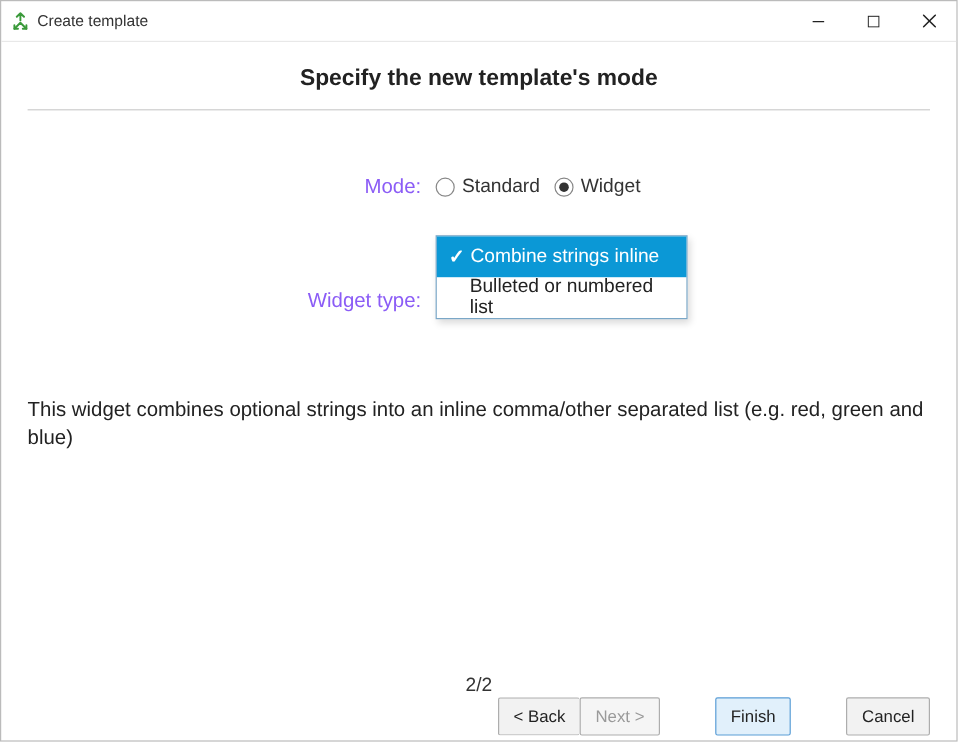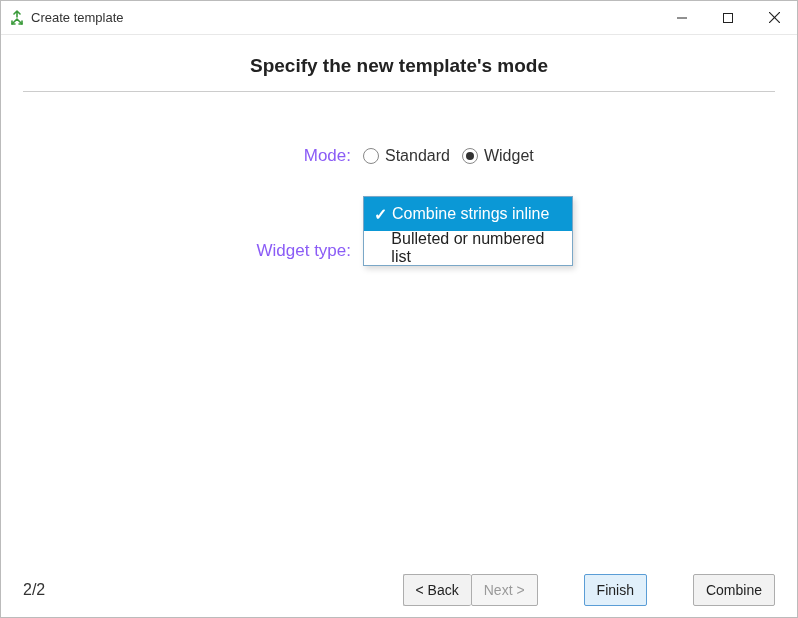--- a/index.html
+++ b/index.html
@@ -145,20 +145,21 @@
     color: #222;
   }
   
   .footer {
     position: absolute;
     bottom: 0; left: 0; right: 0;
     height: 54px;
     display: flex;
     align-items: center;
     padding: 0 22px;
+    flex-direction: column;
   }
   .page-indicator {
     font-size: 16px;
     color: #333;
   }
   .footer-buttons {
     margin-left: auto;
     display: flex;
     gap: 8px;
   }
@@ -250,28 +251,29 @@
             <span>Combine strings inline</span>
           </div>
           <div class="dropdown-item">
             <span class="check">✓</span>
             <span>Bulleted or numbered list</span>
           </div>
         </div>
       </div>
     </div>
 
+    <div class="description">This widget combines optional strings into an inline comma/other separated list (e.g. red, green and blue)</div>
   </div>
 </div>
 
 <div class="footer">
   <span class="page-indicator">2/2</span>
   <div class="footer-buttons">
     <div class="btn-group-nav">
       <span class="btn">&lt; Back</span>
       <span class="btn disabled">Next &gt;</span>
     </div>
     <span class="gap"></span>
     <span class="btn primary">Finish</span>
     <span class="gap"></span>
-    <span class="btn">Combine</span>
+    <span class="btn">Cancel</span>
   </div>
 </div>
 
 </body></html>

